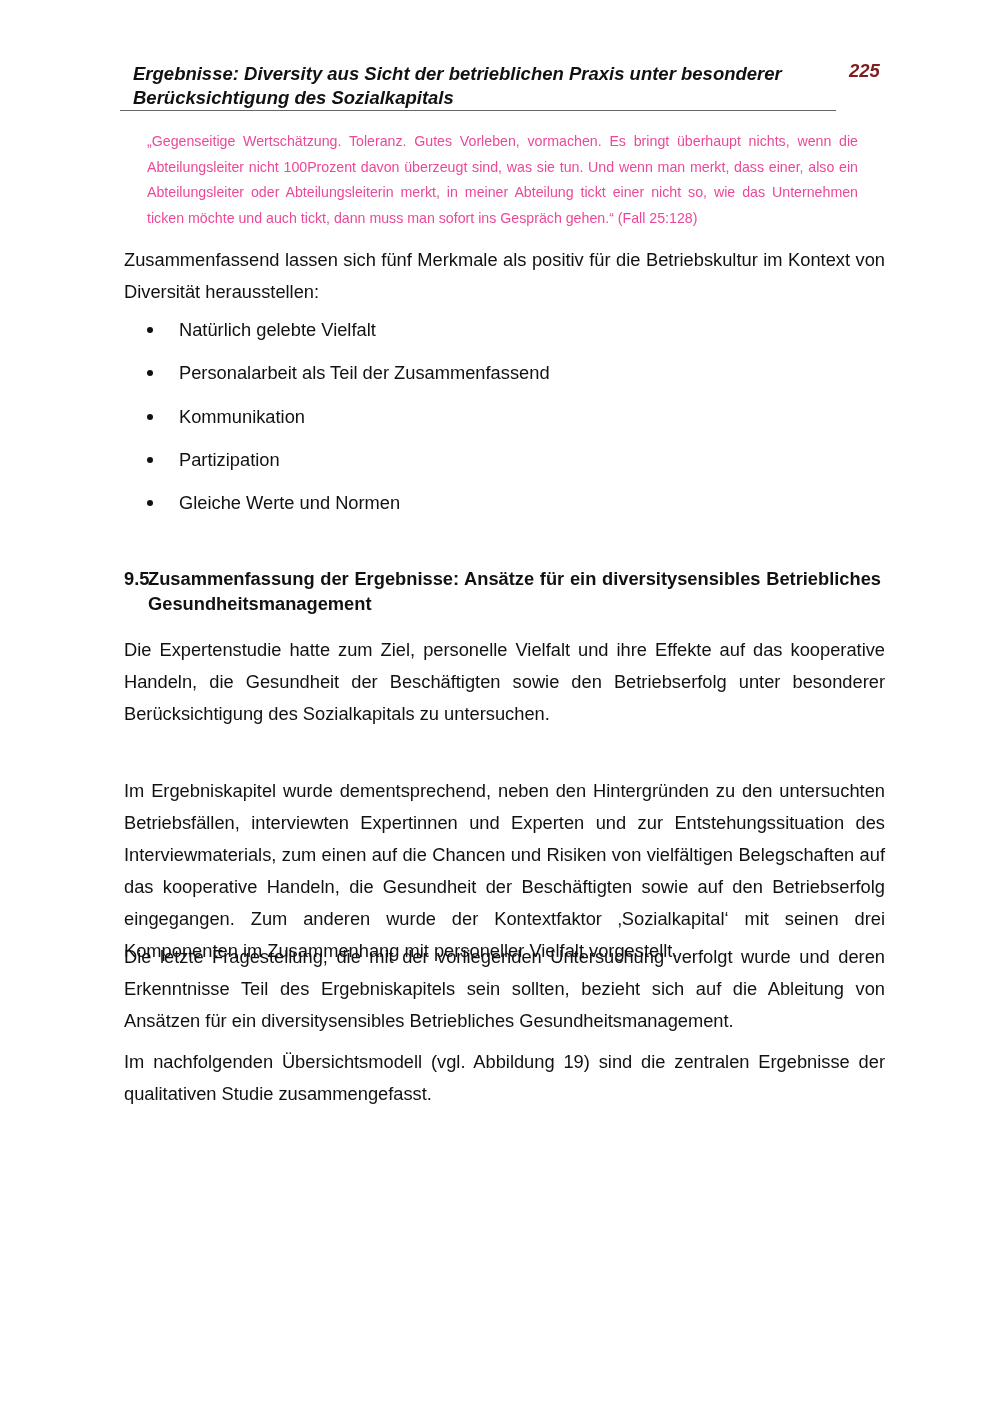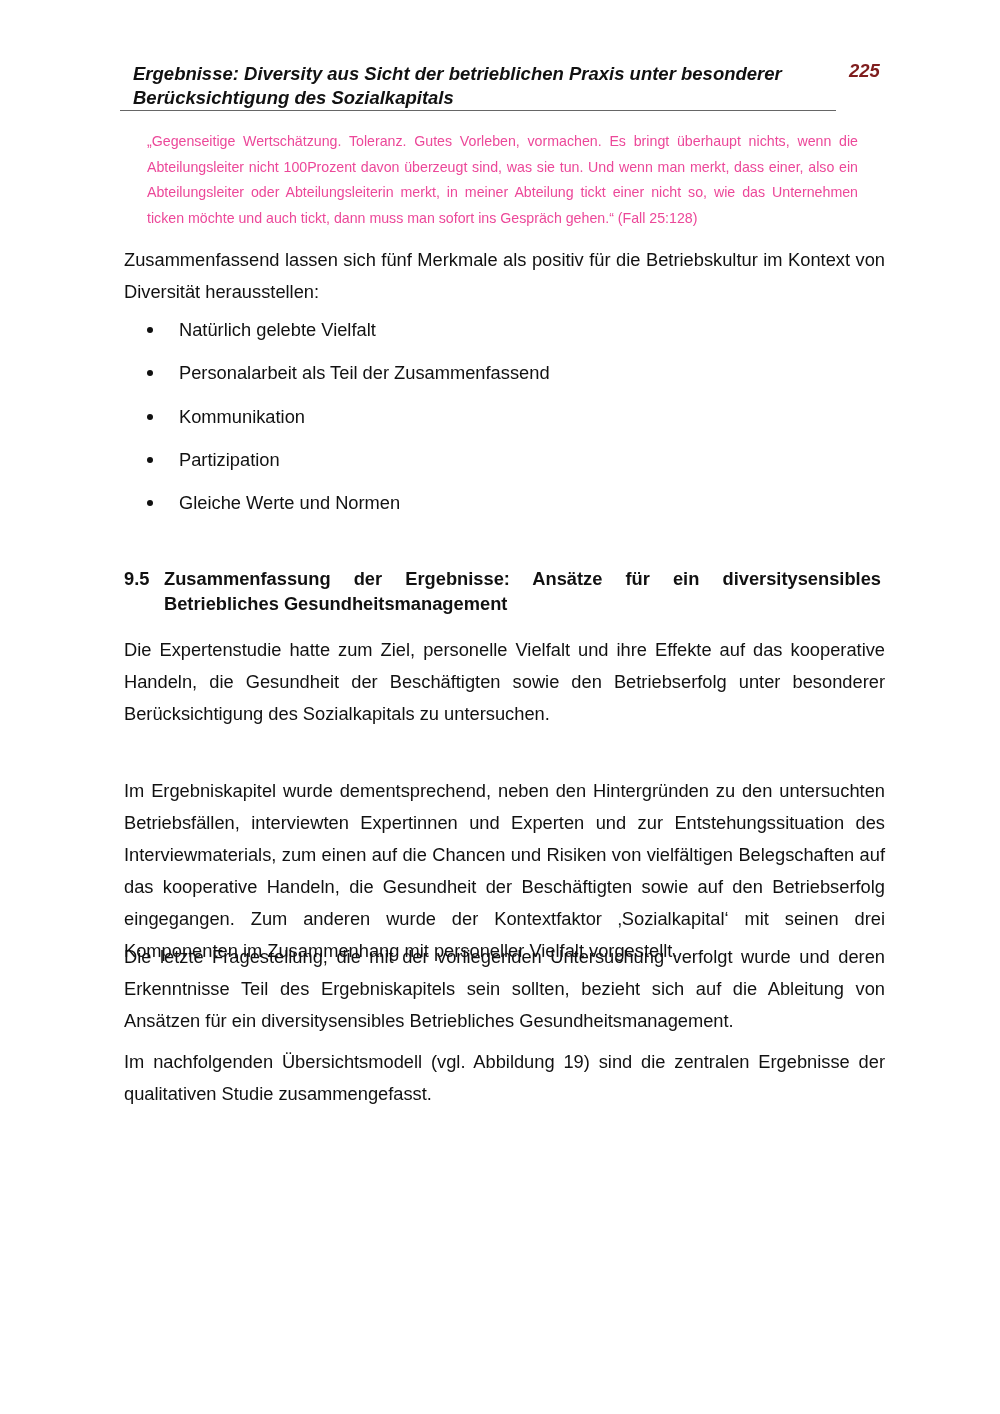--- a/index.html
+++ b/index.html
@@ -13,21 +13,21 @@
 
   .para { position:absolute; left:120px; width:761px; font-size:18.3px; line-height:32px; text-align:justify; color:#111; margin:4px; }
   .p-intro { top:240px; }
 
   .bullets { position:absolute; left:147px; top:314px; list-style:none; margin:0; padding:0; }
   .bullets li { font-size:18.3px; height:43.3px; line-height:32px; position:relative; padding-left:32px; color:#111; }
   .bullets li .dot { position:absolute; left:0; top:13px; width:6px; height:6px; border-radius:50%; background:#111; }
 
   .section { position:absolute; left:120px; top:566px; width:761px; font-weight:bold; font-size:18.3px; line-height:25px; color:#111; }
   .section-num { position:absolute; left:4px; top:0; }
-  .section-title { margin-left:44px; text-align:justify; display:block; }
+  .section-title { margin-left:28px; text-align:justify; display:block; }
 
   .p1 { top:630px; }
   .p2 { top:771px; }
   .p3 { top:937px; }
   .p4 { top:1042px; }
 </style>
 </head>
 <body>
 
 <div class="header">

